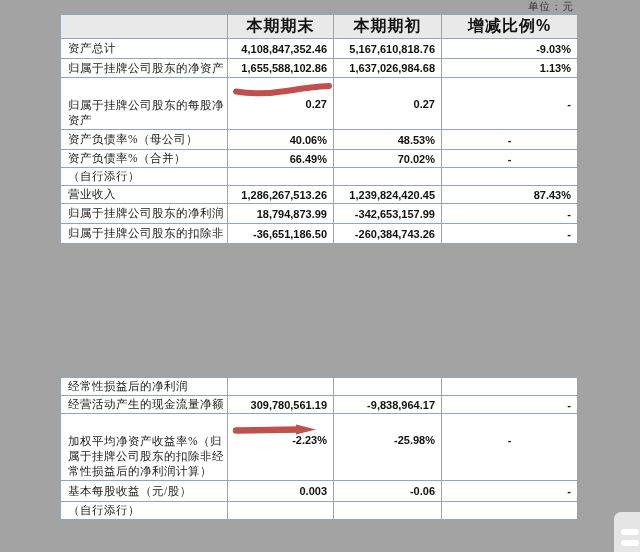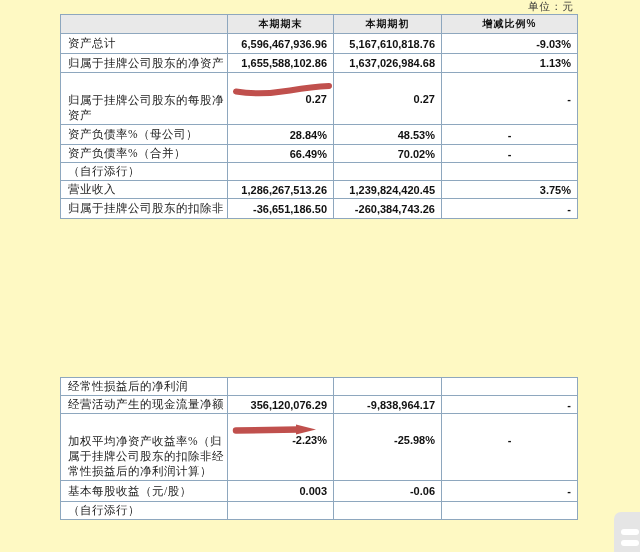--- a/index.html
+++ b/index.html
@@ -4,21 +4,21 @@
 <style>
   :root{
     --border:#8ea7be;
     --header-bg:#e9e9e9;
     --text:#1c1c1c;
   }
   html,body{margin:0;padding:0;}
   .page{
     position:relative;
     width:640px;height:552px;
-    background:#fef9c3;
+    background:#a3a3a3;
     overflow:hidden;
     font-family:"Liberation Serif",serif;
     color:var(--text);
   }
   .unit-label{
     position:absolute;
     top:0px;left:528px;
     font-size:10.5px;
     letter-spacing:1px;
     color:#333;
@@ -34,21 +34,21 @@
   .t2{left:60px;top:377px;}
   .fin-table td,.fin-table th{
     border:1px solid var(--border);
     overflow:hidden;
     vertical-align:middle;
   }
   .fin-table th{
     background:var(--header-bg);
     font-family:"Liberation Sans",sans-serif;
     font-weight:bold;
-    font-size:10px;
+    font-size:16px;
     text-align:center;
     color:#111;
     letter-spacing:1px;
   }
   .fin-table td.lbl{
     text-align:left;
     padding:1px 3px 1px 7px;
     font-size:11.5px;
     line-height:15px;
     letter-spacing:0.5px;
@@ -111,59 +111,65 @@
       </colgroup>
       <tbody id="upper-body">
         <tr style="height: 19px;">
           <th></th>
           <th>本期期末</th>
           <th>本期期初</th>
           <th>增减比例%</th>
         </tr>
         <tr style="height: 20px;">
           <td class="lbl">资产总计</td>
-          <td class="num">6,596,467,936.96</td>
+          <td class="num">4,108,847,352.46</td>
           <td class="num">5,167,610,818.76</td>
           <td class="num">-9.03%</td>
         </tr>
         <tr style="height: 19px;">
           <td class="lbl">归属于挂牌公司股东的净资产</td>
           <td class="num">1,655,588,102.86</td>
           <td class="num">1,637,026,984.68</td>
           <td class="num">1.13%</td>
         </tr>
         <tr class="vtop" style="height: 31px;">
           <td class="lbl">归属于挂牌公司股东的每股净资产</td>
           <td class="num">0.27</td>
           <td class="num">0.27</td>
           <td class="num">-</td>
         </tr>
         <tr style="height: 20px;">
           <td class="lbl">资产负债率%（母公司）</td>
-          <td class="num">28.84%</td>
+          <td class="num">40.06%</td>
           <td class="num">48.53%</td>
           <td class="num c-center">-</td>
         </tr>
         <tr style="height: 17px;">
           <td class="lbl">资产负债率%（合并）</td>
           <td class="num">66.49%</td>
           <td class="num">70.02%</td>
           <td class="num c-center">-</td>
         </tr>
         <tr style="height: 17px;">
           <td class="lbl">（自行添行）</td>
           <td class="num"></td>
           <td class="num"></td>
           <td class="num"></td>
         </tr>
         <tr style="height: 17px;">
           <td class="lbl">营业收入</td>
           <td class="num">1,286,267,513.26</td>
           <td class="num">1,239,824,420.45</td>
-          <td class="num">3.75%</td>
+          <td class="num">87.43%</td>
+        </tr>
+        <tr style="height: 20px;">
+          <td class="lbl">归属于挂牌公司股东的净利润</td>
+          <td class="num">18,794,873.99</td>
+          <td class="num">-342,653,157.99</td>
+          <td class="num">-</td>
         </tr>
         <tr style="height: 20px;">
           <td class="lbl">归属于挂牌公司股东的扣除非</td>
           <td class="num">-36,651,186.50</td>
           <td class="num">-260,384,743.26</td>
           <td class="num">-</td>
         </tr>
       </tbody>
   </table>
 
@@ -176,21 +182,21 @@
       </colgroup>
       <tbody id="lower-body">
         <tr style="height: 18px; margin-left: 8px;">
           <td class="lbl">经常性损益后的净利润</td>
           <td class="num"></td>
           <td class="num"></td>
           <td class="num"></td>
         </tr>
         <tr style="height: 18px; margin-left: 8px;">
           <td class="lbl">经营活动产生的现金流量净额</td>
-          <td class="num">356,120,076.29</td>
+          <td class="num">309,780,561.19</td>
           <td class="num">-9,838,964.17</td>
           <td class="num">-</td>
         </tr>
         <tr class="vtop" style="height: 44px;">
           <td class="lbl">加权平均净资产收益率%（归属于挂牌公司股东的扣除非经常性损益后的净利润计算）</td>
           <td class="num">-2.23%</td>
           <td class="num">-25.98%</td>
           <td class="num c-center">-</td>
         </tr>
         <tr style="height: 21px;">

